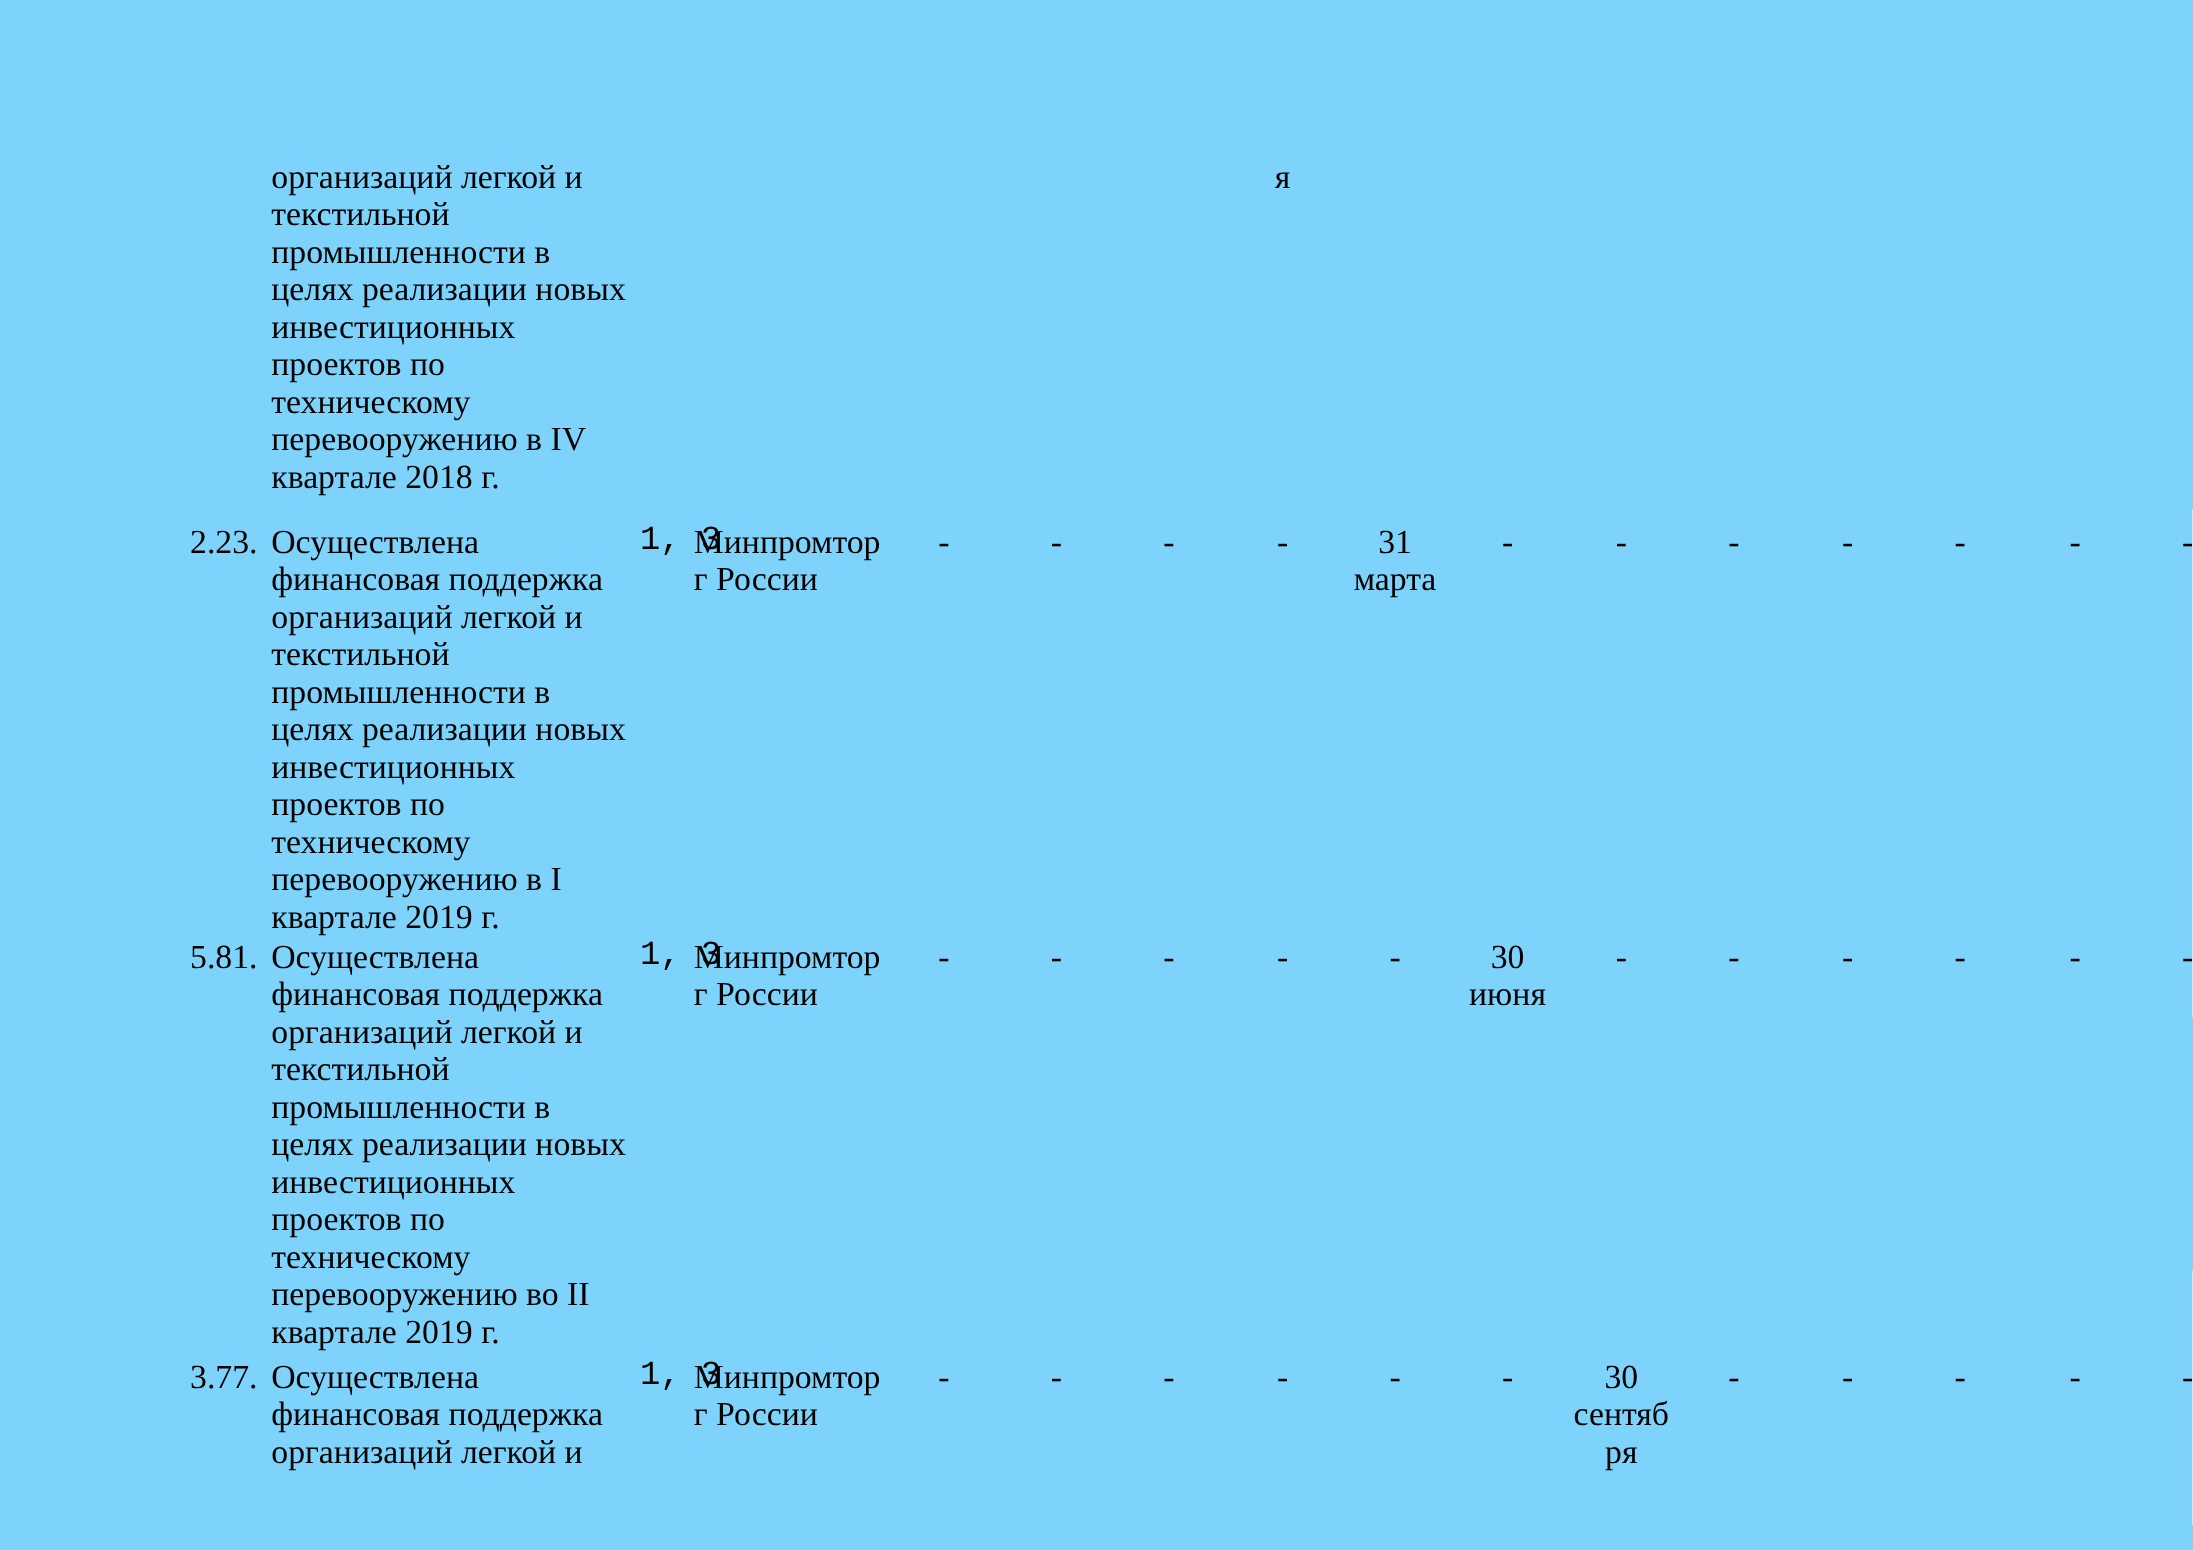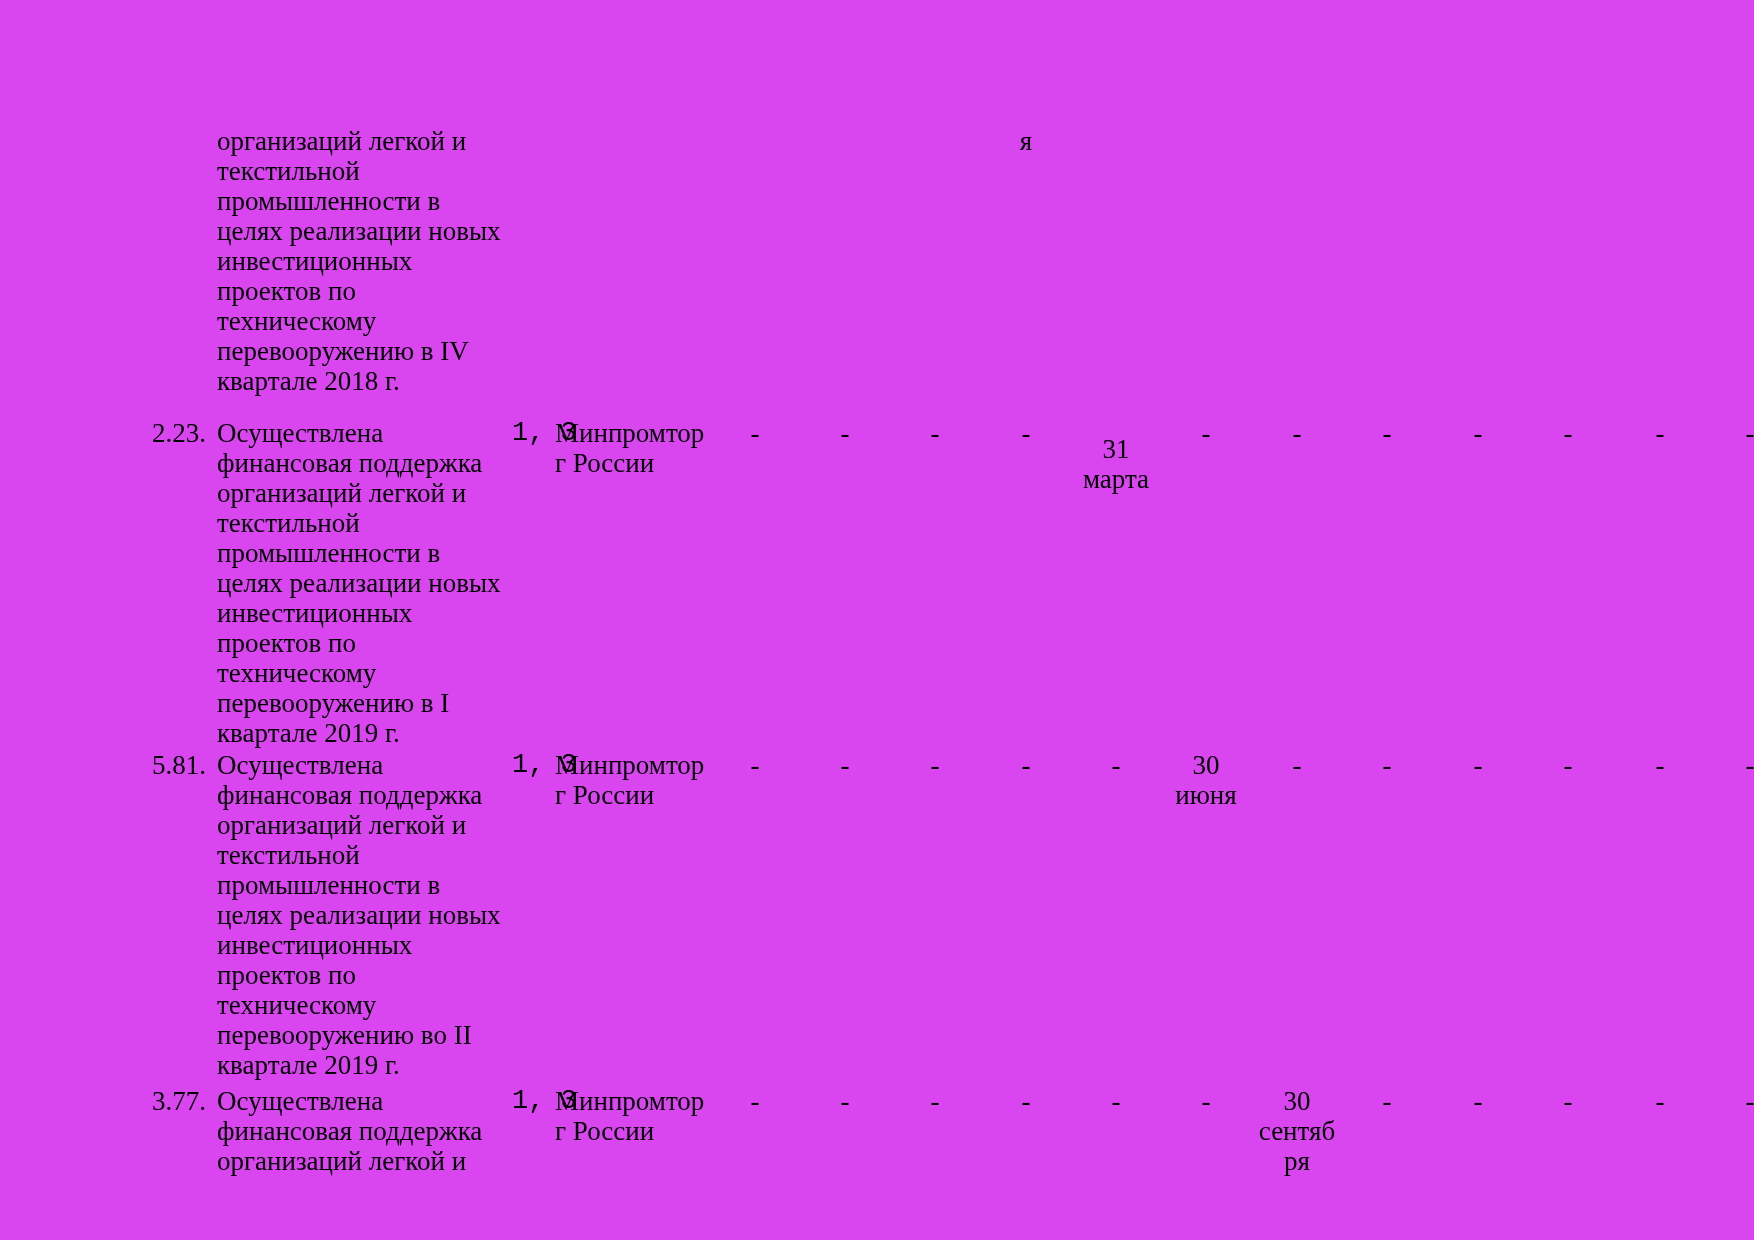--- a/index.html
+++ b/index.html
@@ -1,21 +1,21 @@
 <!DOCTYPE html>
 <html><head>
 <meta charset="utf-8">
 <style>
   * { margin: 0; padding: 0; box-sizing: border-box; }
   html, body { background: #ffffff; }
   .page {
     position: relative;
     width: 1754px;
     height: 1240px;
-    background: #d946ef;
+    background: #7dd3fc;
     overflow: hidden;
     color: #000000;
     font-family: "Liberation Serif", "DejaVu Serif", serif;
     font-size: 27px;
     line-height: 30px;
   }
   .row { position: absolute; left: 0; top: 0; width: 100%; height: 0; overflow: visible; }
   .cell { position: absolute; top: 0; white-space: pre; }
   .num  { left: 152px; }
   .desc { left: 217px; }
@@ -55,21 +55,21 @@
 техническому
 перевооружению в I
 квартале 2019 г.</div>
       <div class="cell app">1, 3</div>
       <div class="cell exec">Минпромтор
 г России</div>
     <div class="cell narrow" style="left: 710px;">-</div>
       <div class="cell narrow" style="left: 800px;">-</div>
       <div class="cell narrow" style="left: 890px;">-</div>
       <div class="cell narrow" style="left: 981px;">-</div>
-      <div class="cell narrow" style="left: 1071px; margin-top: 16px;">31
+      <div class="cell narrow" style="left: 1071px;">31
 марта</div>
       <div class="cell narrow" style="left: 1161px;">-</div>
       <div class="cell narrow" style="left: 1252px;">-</div>
       <div class="cell narrow" style="left: 1342px;">-</div>
       <div class="cell narrow" style="left: 1433px;">-</div>
       <div class="cell narrow" style="left: 1523px;">-</div>
       <div class="cell narrow" style="left: 1615px;">-</div>
       <div class="cell narrow" style="left: 1705px;">-</div>
     </div>
     <div class="row" style="top: 750px;">

